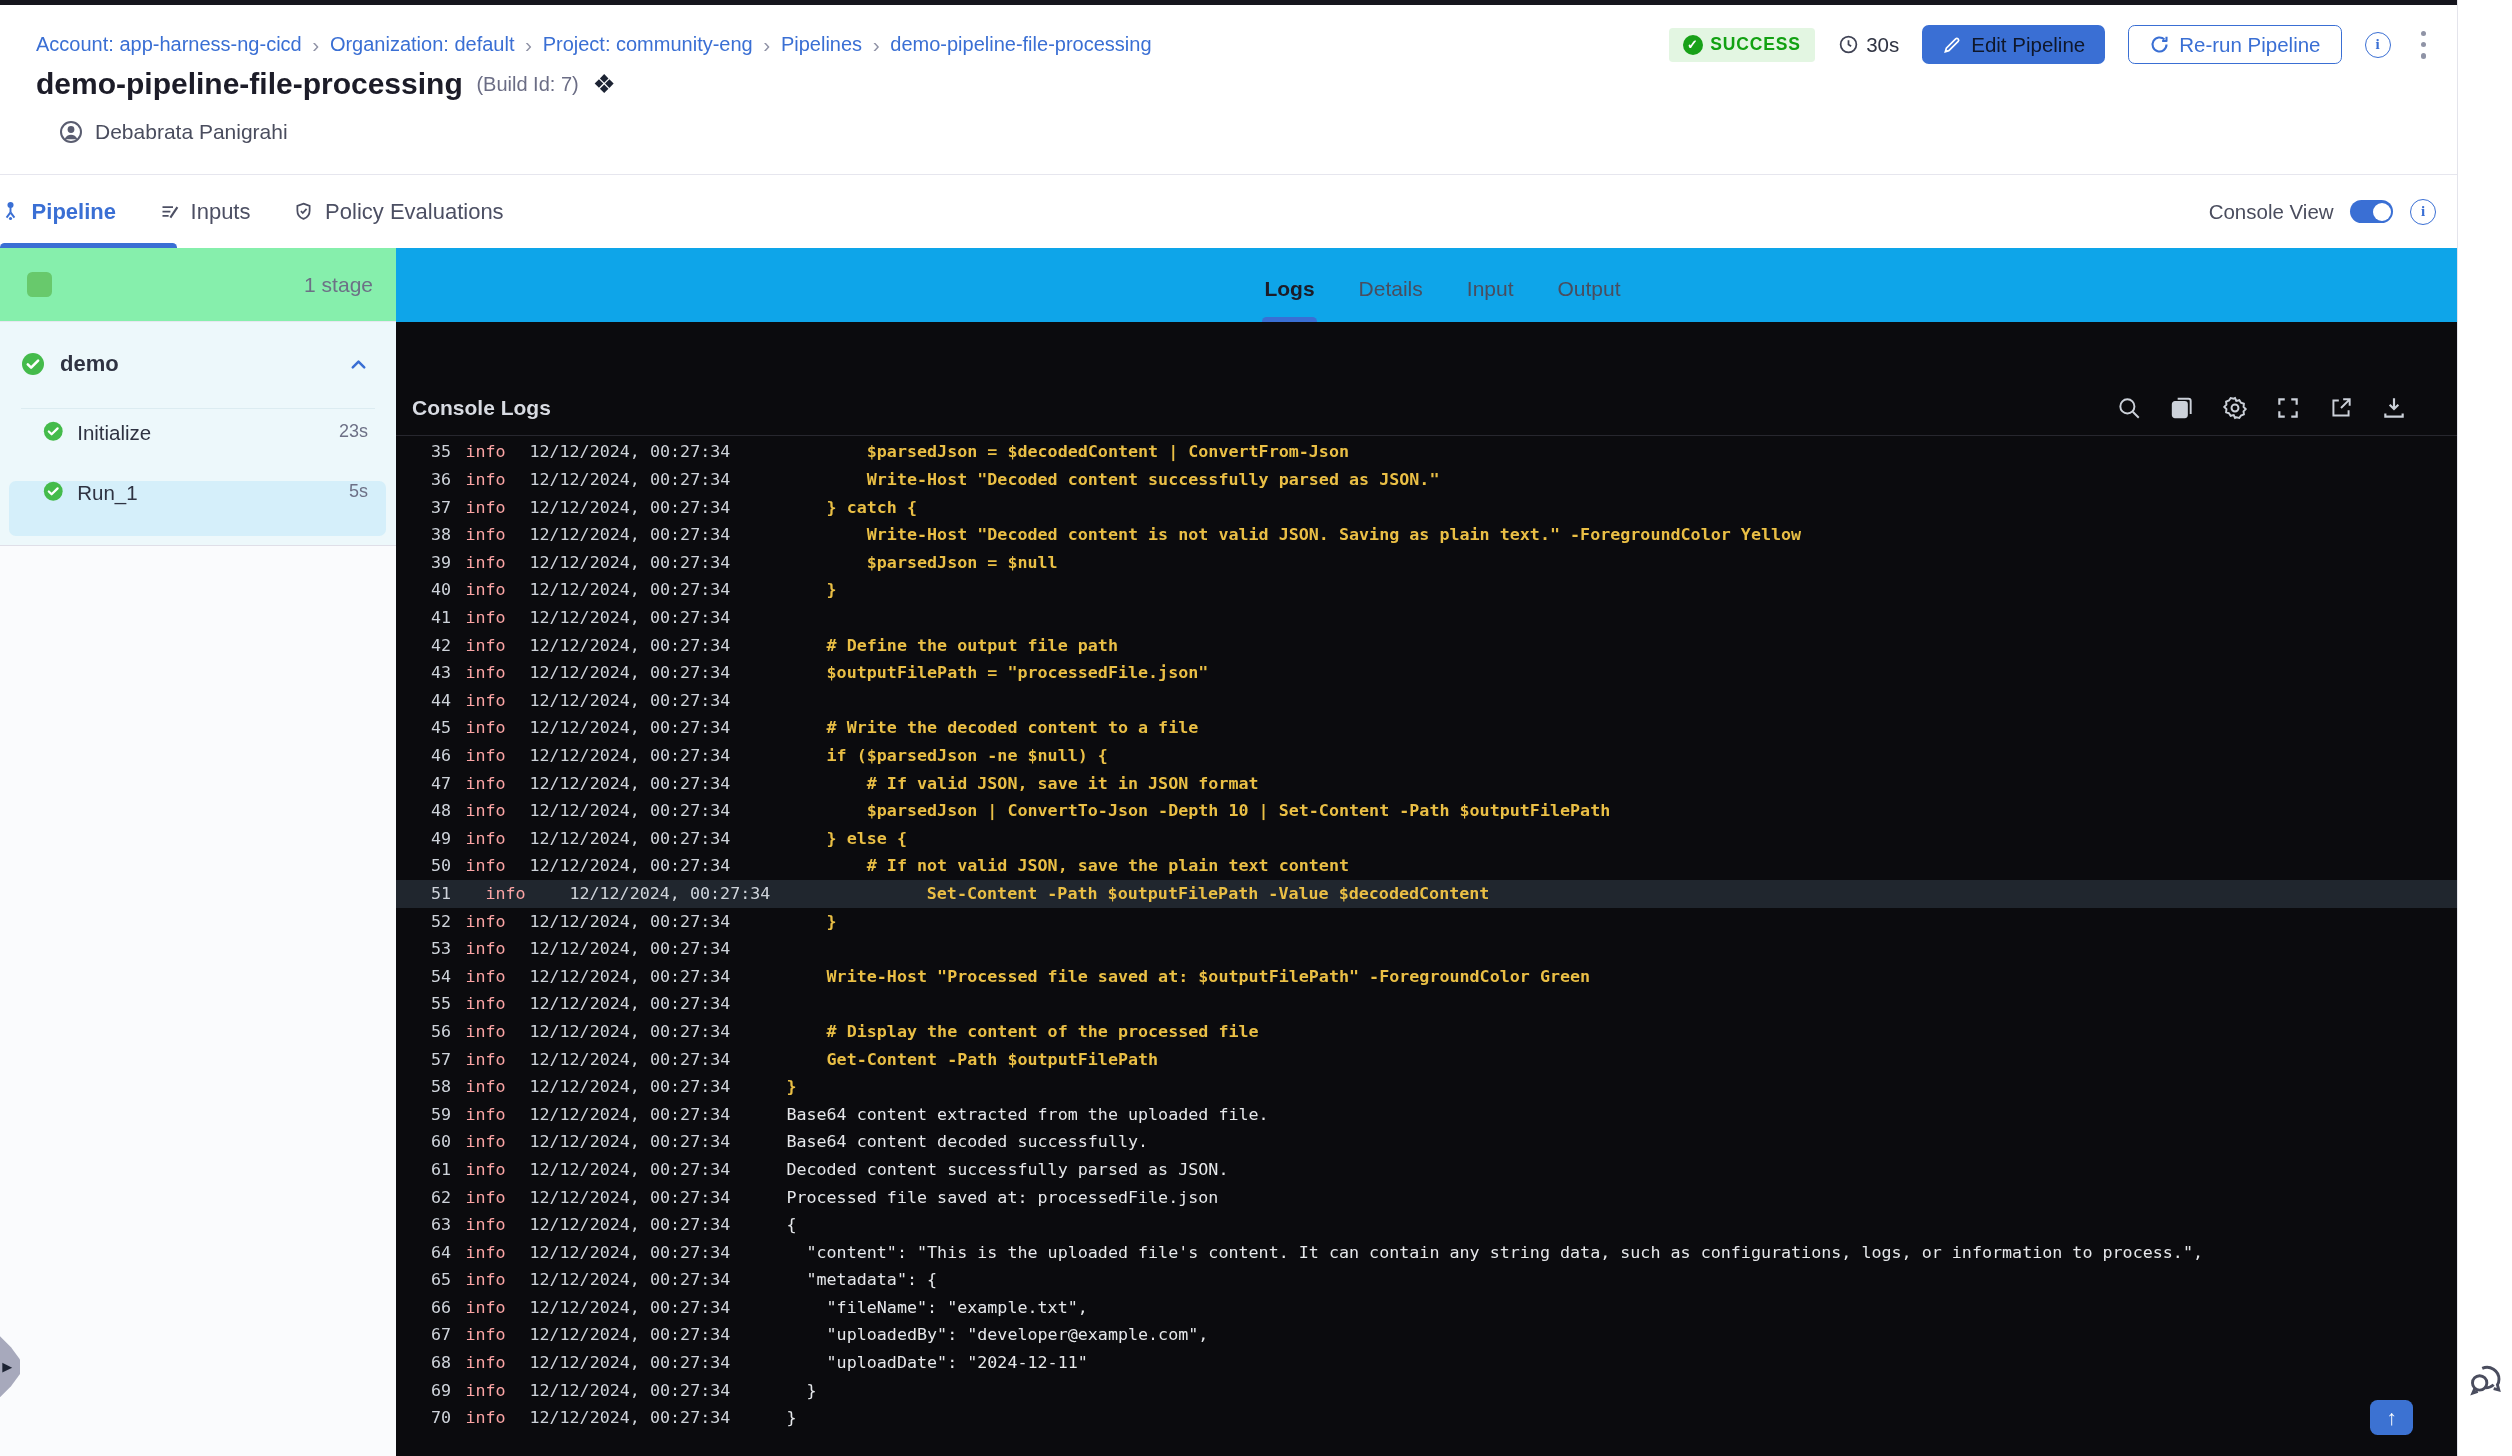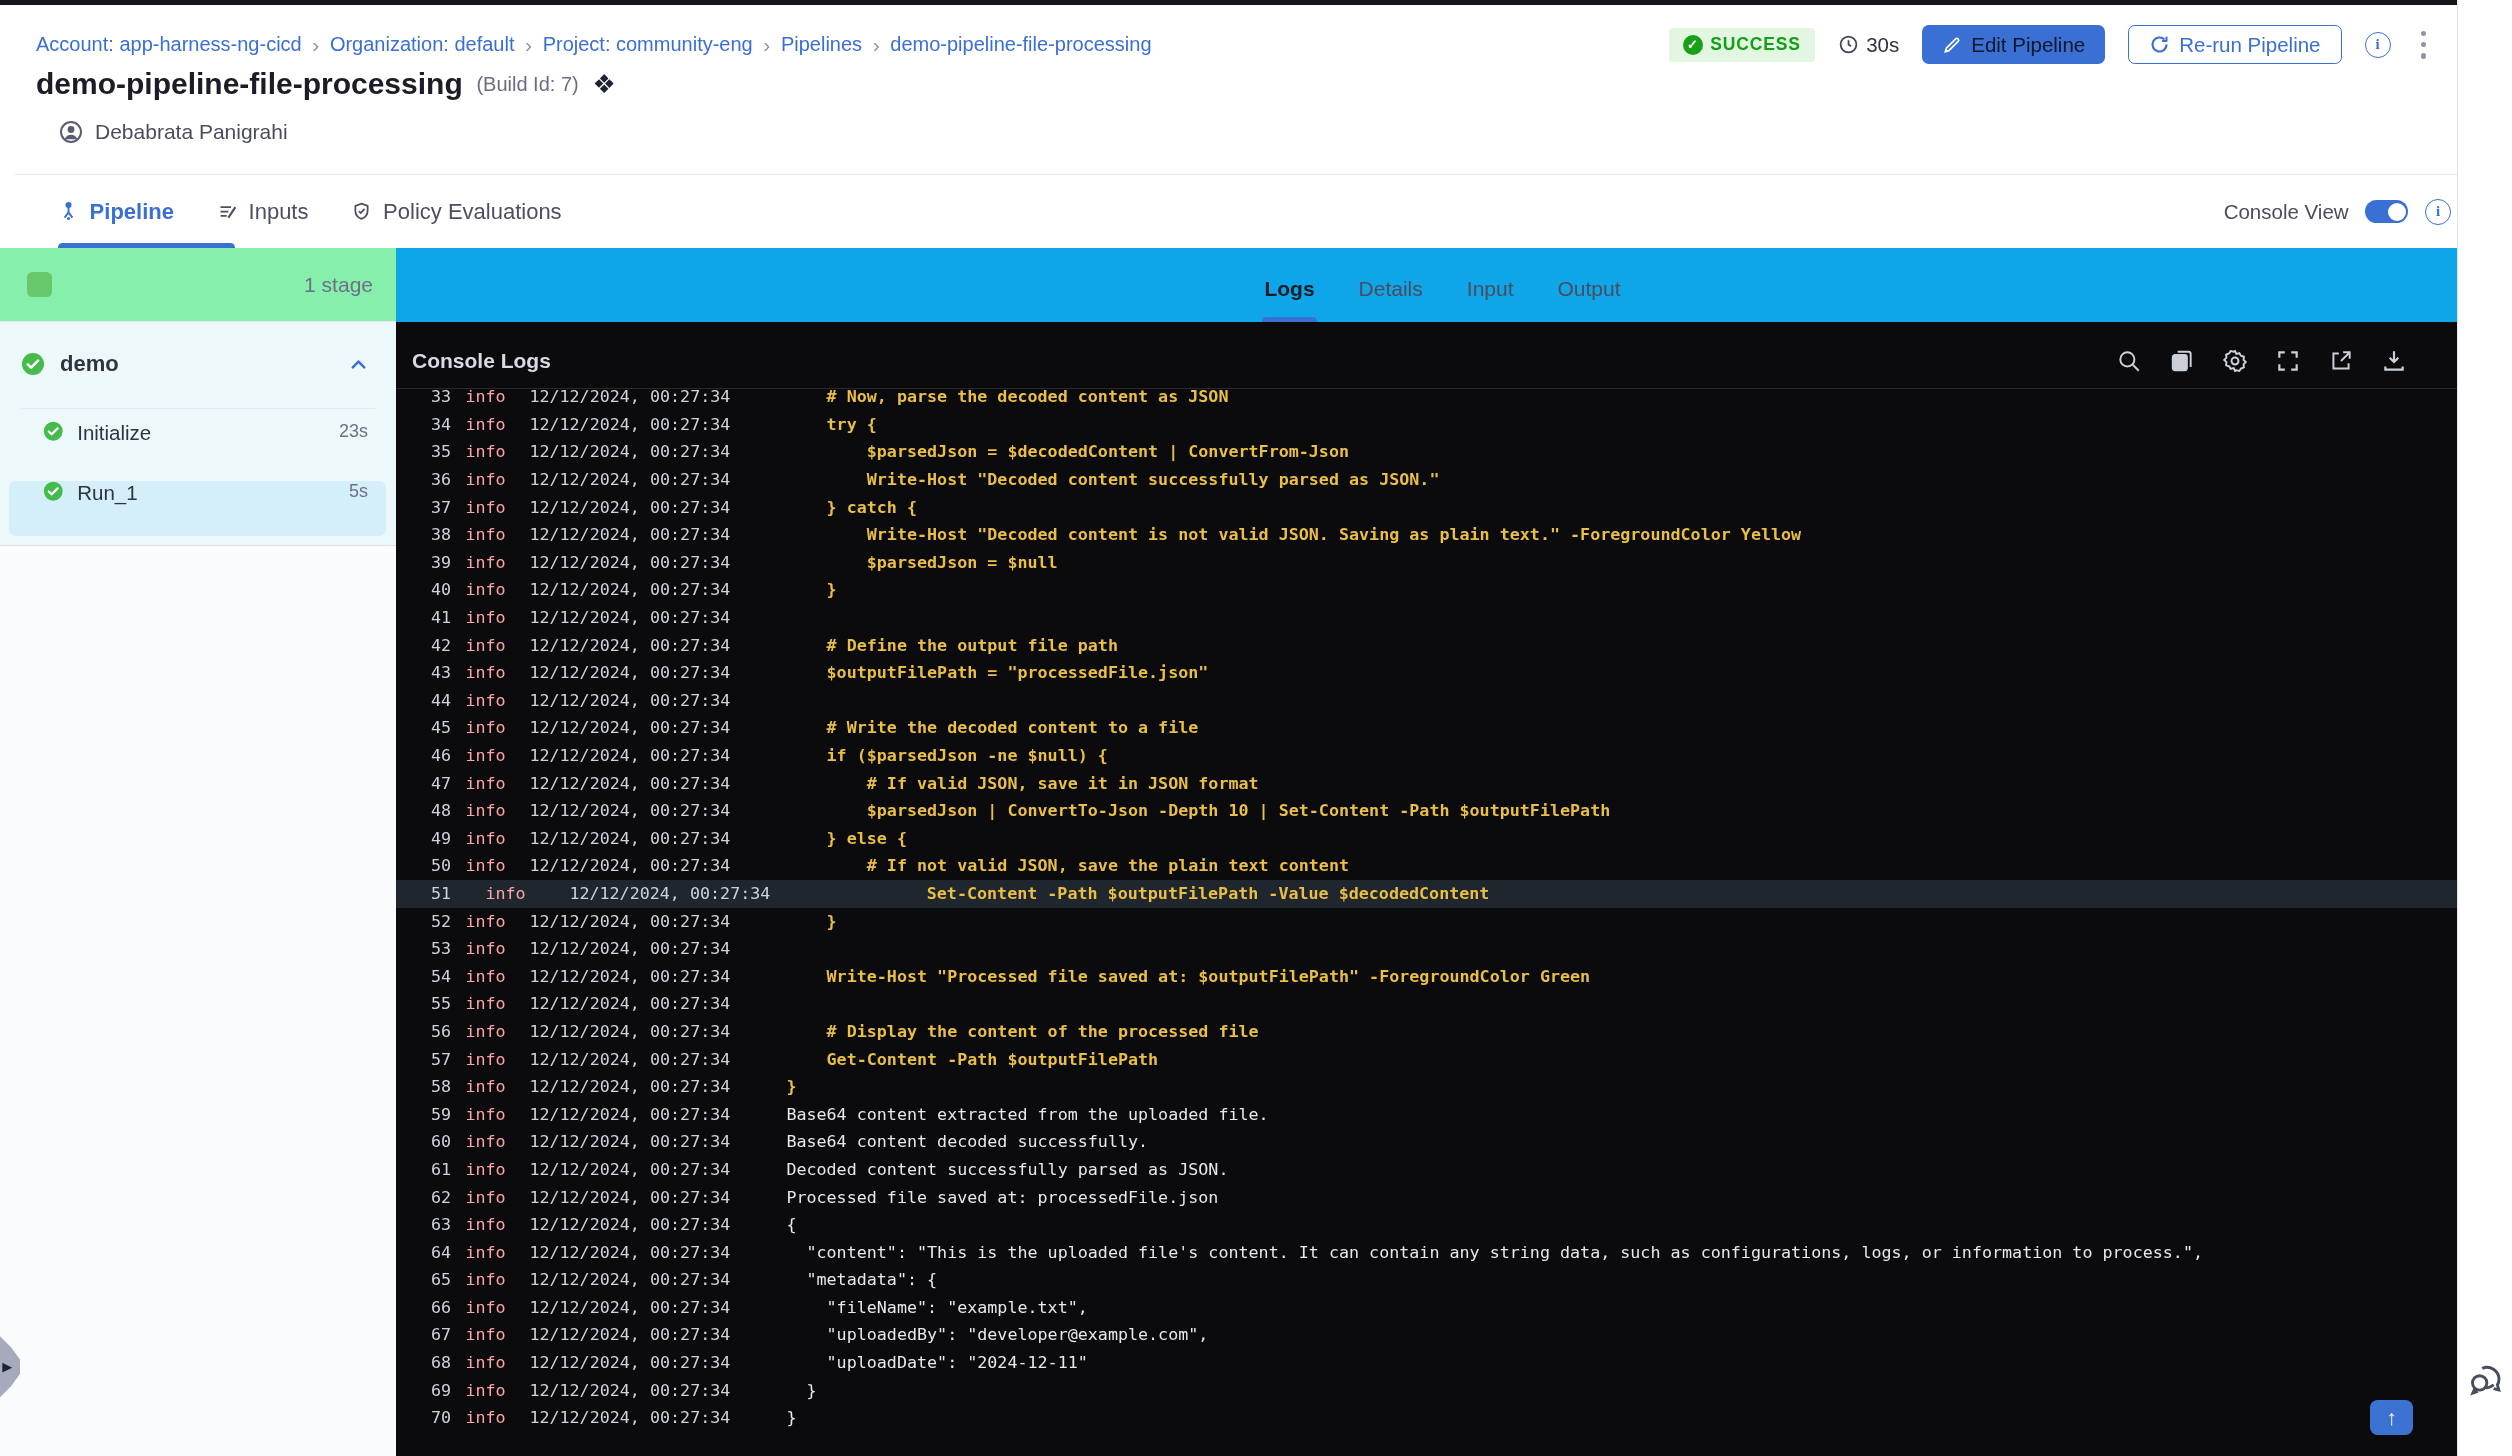--- a/index.html
+++ b/index.html
@@ -28,21 +28,21 @@
   .btn-outline{background:#ffffff;color:#3a6fd4;border:1.5px solid #3a6fd4;}
   .info-circle{width:24px;height:24px;border-radius:50%;border:1.9px solid #3a6fd4;color:#3a6fd4;display:flex;align-items:center;justify-content:center;font-size:15px;font-weight:bold;font-family:"Liberation Serif",serif;cursor:pointer;}
   .kebab{display:flex;flex-direction:column;gap:6px;padding:4.6px 7.6px;cursor:pointer;}
   .kebab i{width:5.3px;height:5.3px;border-radius:50%;background:#8f93a6;}
   .titlerow{position:absolute;left:36px;top:62px;display:flex;align-items:center;gap:13.7px;}
   .pipename{font-size:30px;font-weight:bold;color:#1c1c28;}
   .buildid{font-size:20px;color:#6b6d85;}
   .diamond{font-size:26px;color:#1c2333;line-height:1;}
   .userrow{position:absolute;left:59px;top:115px;display:flex;align-items:center;gap:12px;color:#4a4d5e;font-size:21px;}
   
-  .navrow{position:absolute;left:15px;top:169px;width:100%;height:74px;border-top:1.5px solid #e6e6ee;background:#ffffff;display:flex;align-items:center;box-sizing:border-box;padding-left:43px;}
+  .navrow{position:absolute;left:0;top:169px;width:100%;height:74px;border-top:1.5px solid #e6e6ee;background:#ffffff;display:flex;align-items:center;box-sizing:border-box;}
   .navtabs{display:flex;align-items:center;gap:43px;height:100%;}
   .navtab{position:relative;display:flex;align-items:center;gap:10.6px;height:100%;font-size:22px;color:#4c4f63;cursor:pointer;}
   .navtab.active{color:#3a6fd4;font-weight:bold;}
   .navtab.active::after{content:"";position:absolute;left:0;bottom:0;width:calc(100% + 61px);height:5.3px;background:#3a6fd4;border-radius:4.6px 4.6px 0 0;}
   .navright{margin-left:auto;display:flex;align-items:center;gap:16.7px;padding-right:21px;}
   .cv-label{font-size:20.5px;color:#4a4d5e;}
   .toggle{position:relative;width:43px;height:23px;border-radius:12px;background:#3a6fd4;cursor:pointer;}
   .toggle .knob{position:absolute;right:2.3px;top:2.3px;width:18px;height:18px;border-radius:50%;background:#ffffff;}
   .info-circle.gray{border-color:#3a6fd4;}
   
@@ -66,21 +66,21 @@
             clip-path:polygon(0 0,55% 18%,100% 38%,100% 62%,55% 82%,0 100%);
             display:flex;align-items:center;cursor:pointer;}
   .expander .tri{color:#1c2333;font-size:13px;margin-left:2.3px;}
   
   .main{flex:1;display:flex;flex-direction:column;min-width:0;}
   .logtabs{height:74px;flex:none;background:#0ea5e9;display:flex;align-items:flex-end;gap:44px;padding-left:32px;box-sizing:border-box;justify-content:center;}
   .logtab{position:relative;font-size:21px;color:#4a4d5e;padding-bottom:21px;cursor:pointer;}
   .logtab.active{color:#1c1c28;font-weight:bold;}
   .logtab.active::after{content:"";position:absolute;left:-2.3px;bottom:0;width:calc(100% + 4.6px);height:5.3px;background:#3a6fd4;border-radius:4.6px 4.6px 0 0;}
   .console{position:relative;flex:1;background:#0b0b0e;overflow:hidden;}
-  .console-hdr{position:relative;z-index:2;height:67px;background:#0b0b0e;border-bottom:1.5px solid #27272e;box-sizing:border-box;display:flex;align-items:center;padding:12px 50px 0 16px;}
+  .console-hdr{position:relative;z-index:2;height:67px;background:#0b0b0e;border-bottom:1.5px solid #27272e;box-sizing:border-box;display:flex;align-items:center;padding:12px 50px 0 16px;margin-top:47px;}
   .console-title{font-size:21px;font-weight:bold;color:#d8dbe2;}
   .chdr-icons{margin-left:auto;display:flex;align-items:center;gap:27px;color:#ccd1d9;}
   .cicon{width:26px;height:26px;cursor:pointer;color:#ccd1d9;}
   .log-list{position:absolute;z-index:1;left:0;top:61px;width:100%;
             font-family:"DejaVu Sans Mono",monospace;font-size:16.7px;}
   .log-row{display:flex;height:27.6px;line-height:27.6px;white-space:pre;}
   .log-row.hl{background:#20262e;gap:20px;}
   .log-row .num{flex:none;width:55px;text-align:right;color:#ced3da;}
   .log-row .lvl{flex:none;width:40px;margin-left:14.4px;color:#fca5a5;}
   .log-row .ts{flex:none;width:200px;margin-left:24px;color:#ced3da;}

